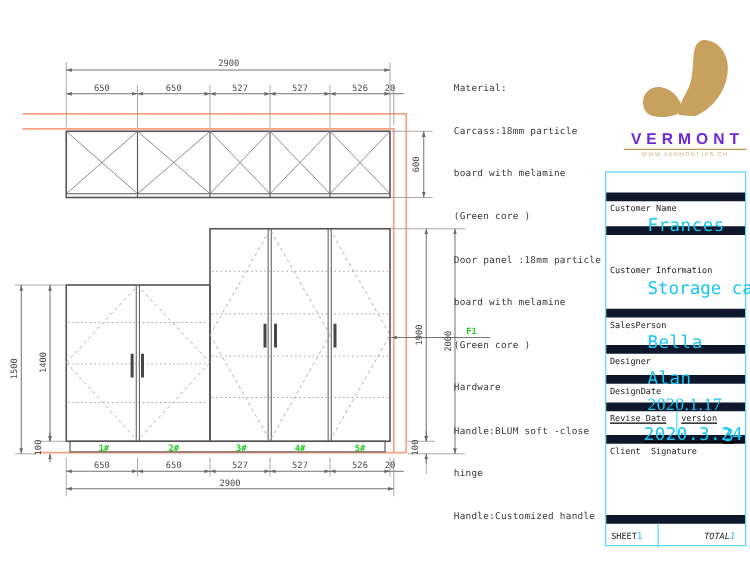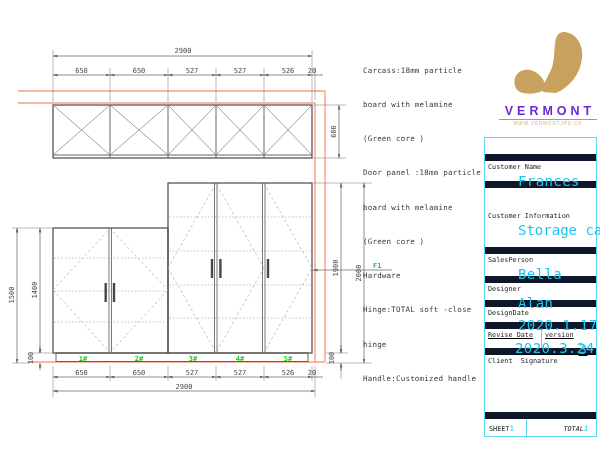--- a/index.html
+++ b/index.html
@@ -201,28 +201,29 @@
     <g text-anchor="middle">
       <text class="glbl" x="83" y="360.5">1#</text>
       <text class="glbl" x="139" y="360.5">2#</text>
       <text class="glbl" x="193" y="360.5">3#</text>
       <text class="glbl" x="240" y="360.5">4#</text>
       <text class="glbl" x="288" y="360.5">5#</text>
     </g>
   </svg>
 
   <div class="material">
+    <div>Material:</div>
     <div>Carcass:18mm particle</div>
     <div>board with melamine</div>
     <div>(Green core )</div>
     <div>Door panel :18mm particle</div>
     <div>board with melamine</div>
     <div>(Green core )</div>
     <div>Hardware</div>
-    <div>Hinge:TOTAL soft -close</div>
+    <div>Handle:BLUM soft -close</div>
     <div>hinge</div>
     <div>Handle:Customized handle</div>
   </div>
 
   <div class="logo">
     <svg width="100" height="68" viewBox="0 0 100 68">
       <path fill="#c9a15e" d="M66,4 C79,5 86,18 84,31 C82,46 72,59 58,65 L45,64
                C44,58 49,50 53,42 C58,31 55,15 59,8 C61,5 63,4 66,4 Z"></path>
       <path fill="#c9a15e" d="M17,58 C14,48 22,40 32,42 C41,44 47,52 48,60
                C43,66 30,67 22,64 C19,62.5 18,60.5 17,58 Z"></path>
@@ -250,21 +251,21 @@
       <div class="tvalue">Bella</div>
     </div>
 
     <div class="trow" style="top:145px;height:24px;">
       <div class="tlabel">Designer</div>
       <div class="tvalue">Alan</div>
     </div>
 
     <div class="trow" style="top:169px;height:22px;">
       <div class="tlabel">DesignDate</div>
-      <div class="tvalue" style="padding-top:0;">2020.1.17</div>
+      <div class="tvalue" style="padding-top:0;font-family:Liberation Serif, serif;">2020.1.17</div>
     </div>
 
     <div class="trow" style="top:191px;height:26px;text-decoration:underline;">
       <div class="split">
         <div class="cell-l">
           <div class="tlabel">Revise Date</div>
           <div class="tvalue" style="padding-top:1px;padding-left:2px;">2020.3.24</div>
         </div>
         <div class="cell-r">
           <div class="tlabel">version</div>

